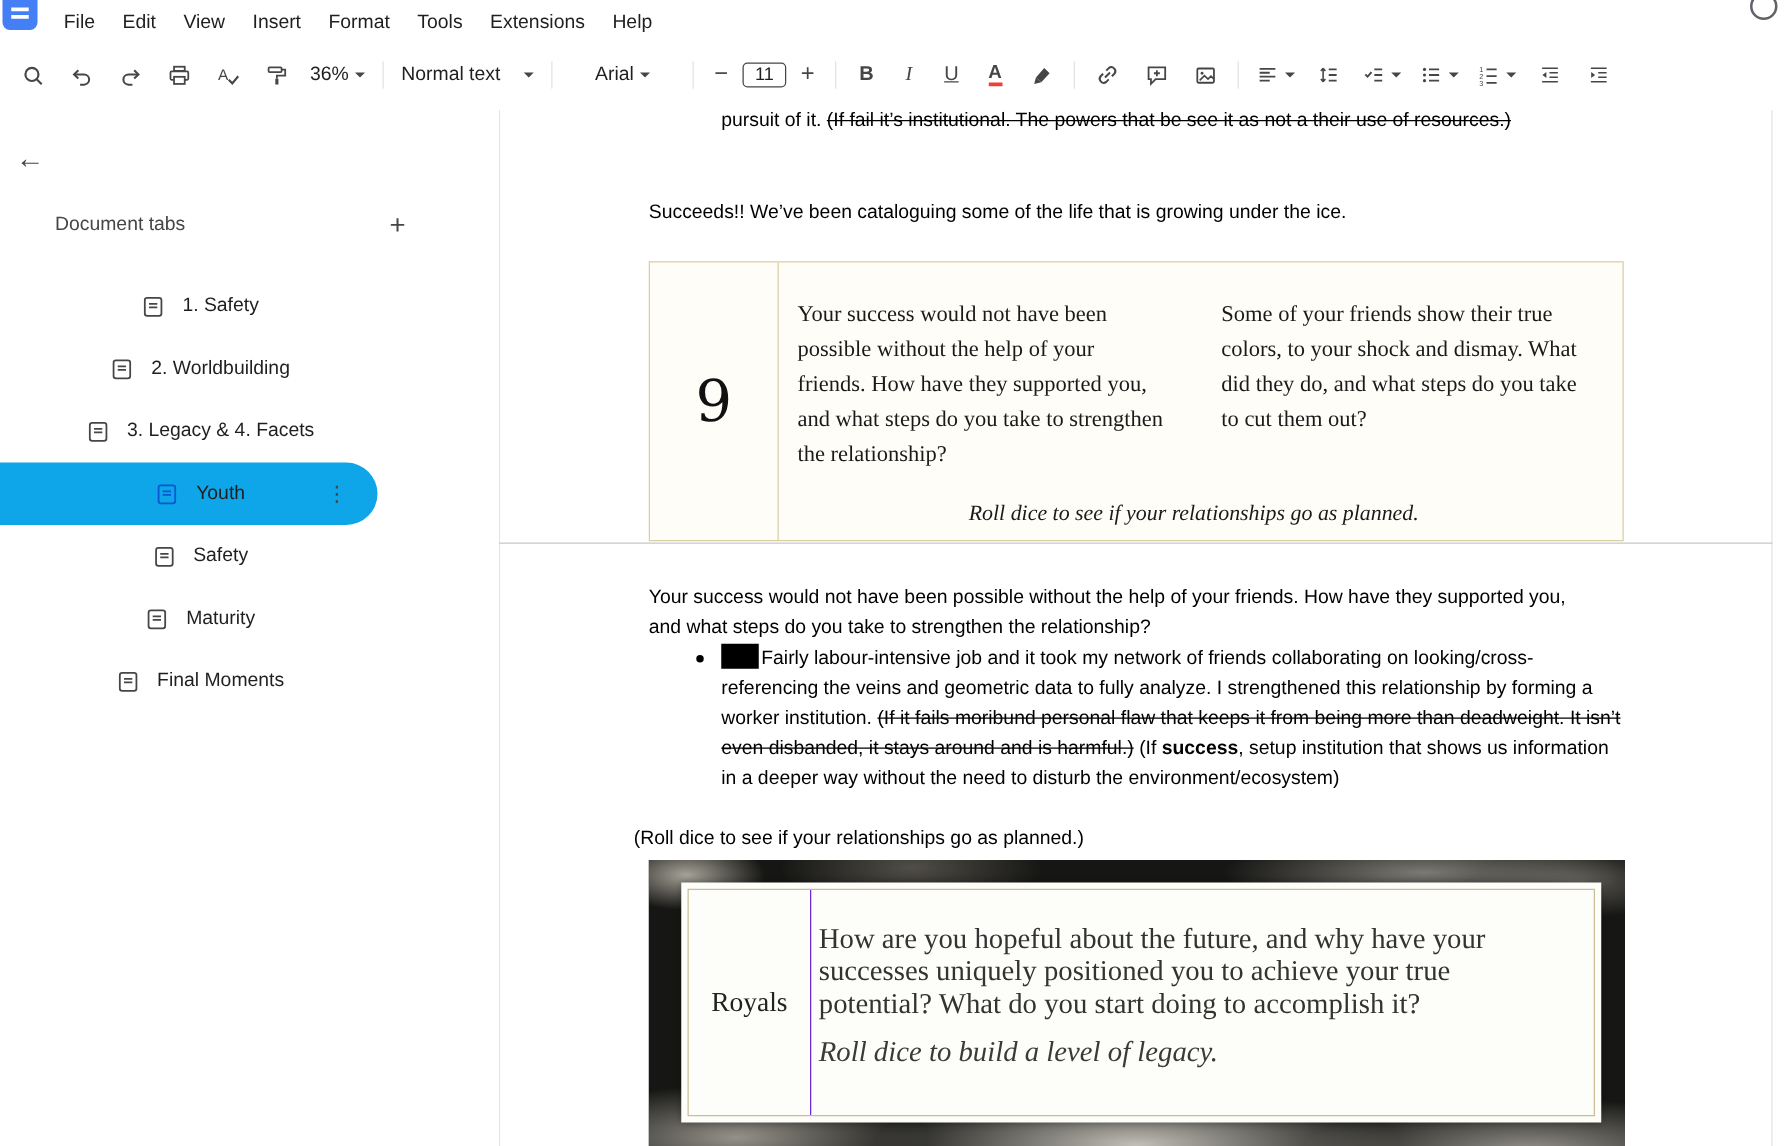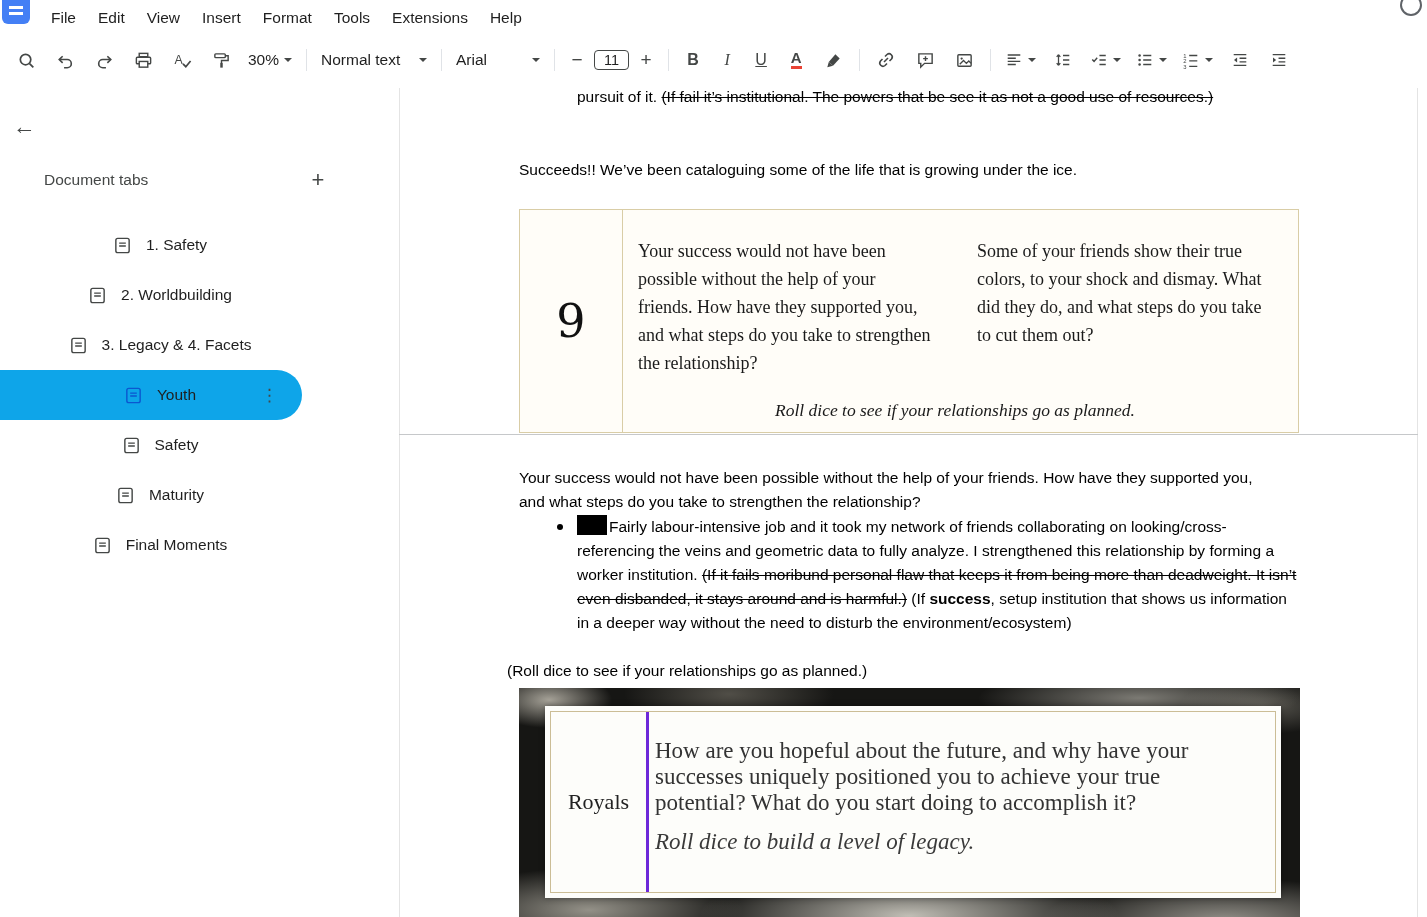--- a/index.html
+++ b/index.html
@@ -95,21 +95,21 @@
       radial-gradient(ellipse 90px 40px at 30px 12px,  rgba(214,209,196,0.75), transparent 70%),
       radial-gradient(ellipse 150px 50px at 210px 6px,  rgba(95,92,84,0.8),    transparent 70%),
       radial-gradient(ellipse 230px 42px at 620px 10px, rgba(206,203,193,0.55), transparent 70%),
       radial-gradient(ellipse 120px 40px at 745px 18px, rgba(152,148,137,0.5),  transparent 70%),
       radial-gradient(ellipse 300px 70px at 390px 228px,rgba(223,220,210,0.85), transparent 70%),
       radial-gradient(ellipse 220px 60px at 70px 222px, rgba(201,197,185,0.7),  transparent 70%),
       radial-gradient(ellipse 260px 60px at 705px 232px,rgba(211,207,197,0.65), transparent 70%); }
   .royals-card { position:absolute; left:26px; top:18px; width:736px; height:192px;
                  background:#fdfdfa; padding:5px; box-shadow:0 0 6px rgba(0,0,0,0.35); }
   .royals-inner { width:100%; height:100%; border:1px solid #cbbd96; display:flex; }
-  .royals-title-cell { width:98px; border-right:3px solid #6d28d9; display:flex; align-items:center;
+  .royals-title-cell { width:98px; border-right:1px solid #6d28d9; display:flex; align-items:center;
                  justify-content:center; font-family:"Liberation Serif",serif; font-size:22px;
                  color:#222; }
   .royals-body { flex:1; padding:26px 58px 0 6px; font-family:"Liberation Serif",serif;
                  font-size:23px; line-height:26px; color:#333; }
   .royals-footer { margin-top:13px; font-style:italic; color:#3a3a3a; }
 </style>
 </head>
 <body>
 
 <div class="app">
@@ -161,32 +161,32 @@
         </svg>
     </button>
     <button class="tbtn">
       <svg width="19" height="19" viewBox="0 0 20 20">
           <rect x="3" y="3" width="11" height="4" rx="1" stroke="#444746" fill="none" stroke-width="1.5"></rect>
           <path d="M14 5 h3 v5 h-7 v2.5" stroke="#444746" fill="none" stroke-width="1.5"></path>
           <rect x="8.7" y="12.5" width="2.6" height="5" fill="#444746"></rect>
         </svg>
     </button>
     <button class="tbtn">
-      <span class="tb-text">30%</span>
+      <span class="tb-text">36%</span>
       <span class="caret"></span>
     </button>
     <span class="sep"></span>
 
     <button class="tbtn" style="min-width:118px; justify-content:space-between;">
       <span class="tb-text">Normal text</span>
       <span class="caret"></span>
     </button>
     <span class="sep"></span>
 
-    <button class="tbtn" style="min-width:96px; justify-content:space-between;">
+    <button class="tbtn" style="min-width:96px; ">
       <span class="tb-text">Arial</span>
       <span class="caret"></span>
     </button>
     <span class="sep"></span>
 
     <button class="tbtn" style="min-width:28px">
       <span class="pm">−</span>
     </button>
     <span class="size-box">11</span>
     <button class="tbtn" style="min-width:28px">
@@ -345,21 +345,21 @@
         <span class="lbl">Final Moments</span>
       </div>
     </div>
   </aside>
 
   <main class="docarea">
     <div class="page-edge-left"></div>
     <div class="page-edge-right"></div>
     <div class="page-break"></div>
 
-    <p class="p1"><span>pursuit of it. </span><span class="strike">(If fail it’s institutional. The powers that be see it as not a good use of resources.)</span></p>
+    <p class="p1"><span>pursuit of it. </span><span class="strike">(If fail it’s institutional. The powers that be see it as not a their use of resources.)</span></p>
 
     <p class="p2">Succeeds!! We’ve been cataloguing some of the life that is growing under the ice.</p>
 
     <div class="card9">
       <div class="card9-num">9</div>
       <div class="card9-body">
         <div class="card9-cols">
           <div class="card9-col">Your success would not have been possible without the help of your friends. How have they supported you, and what steps do you take to strengthen the relationship?</div>
           <div class="card9-col">Some of your friends show their true colors, to your shock and dismay. What did they do, and what steps do you take to cut them out?</div>
         </div>

